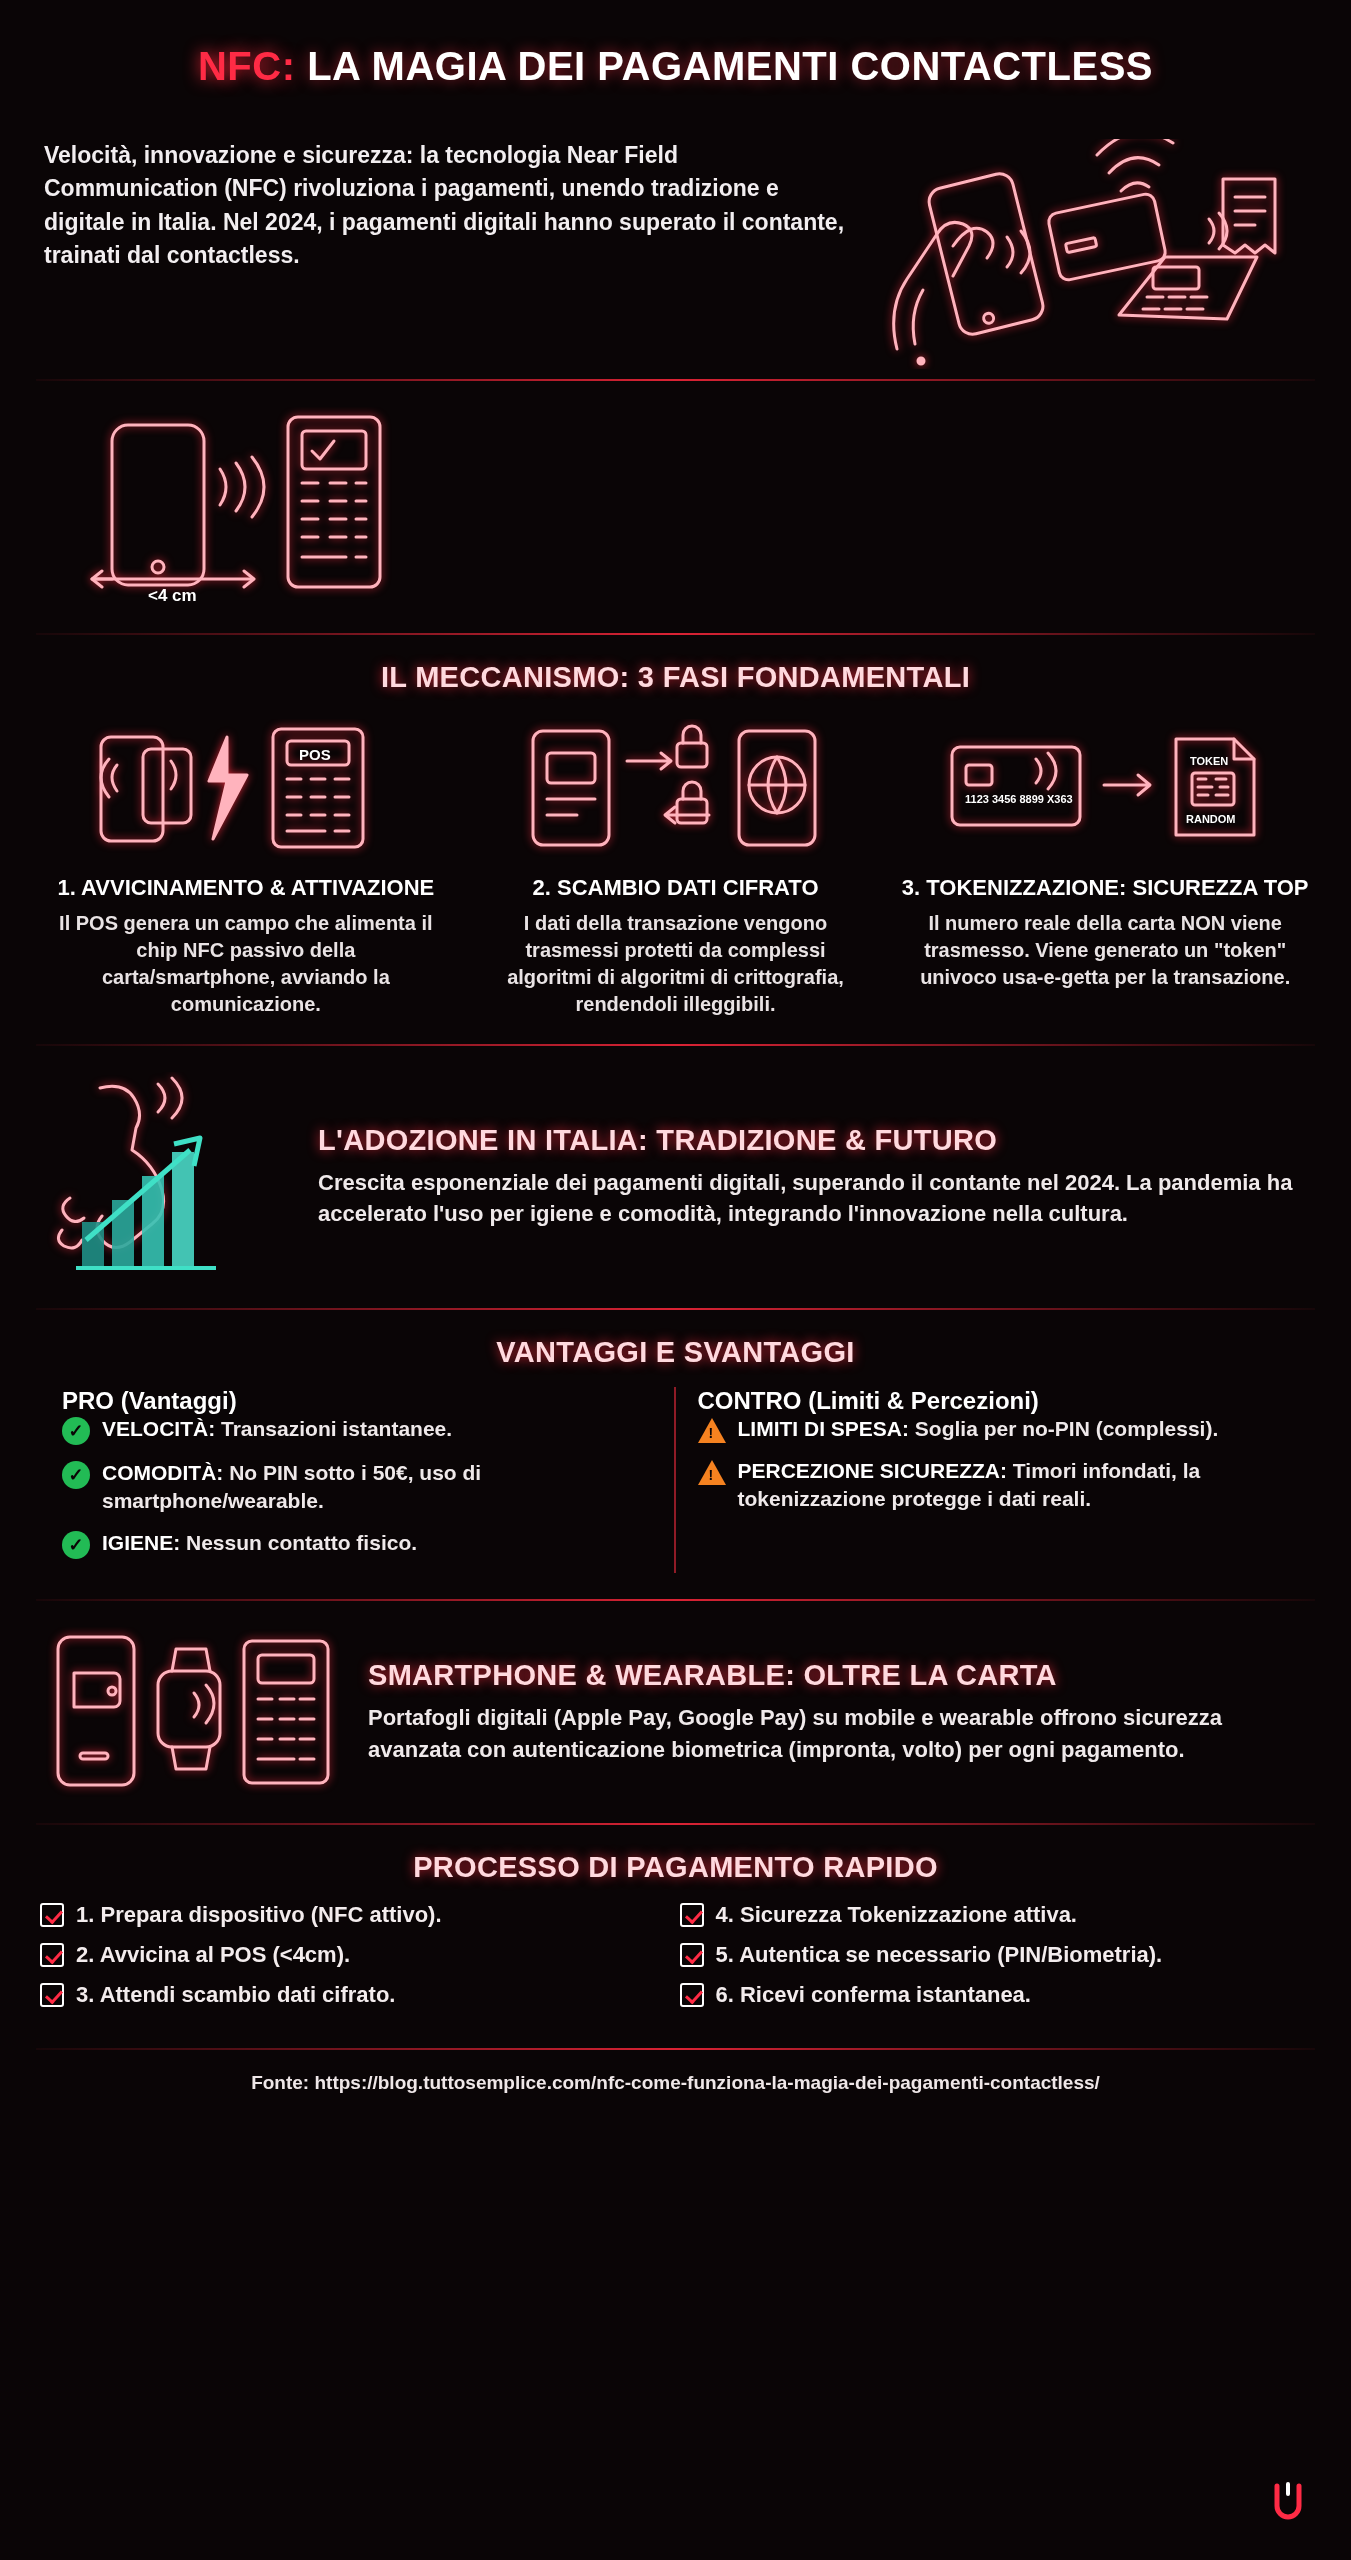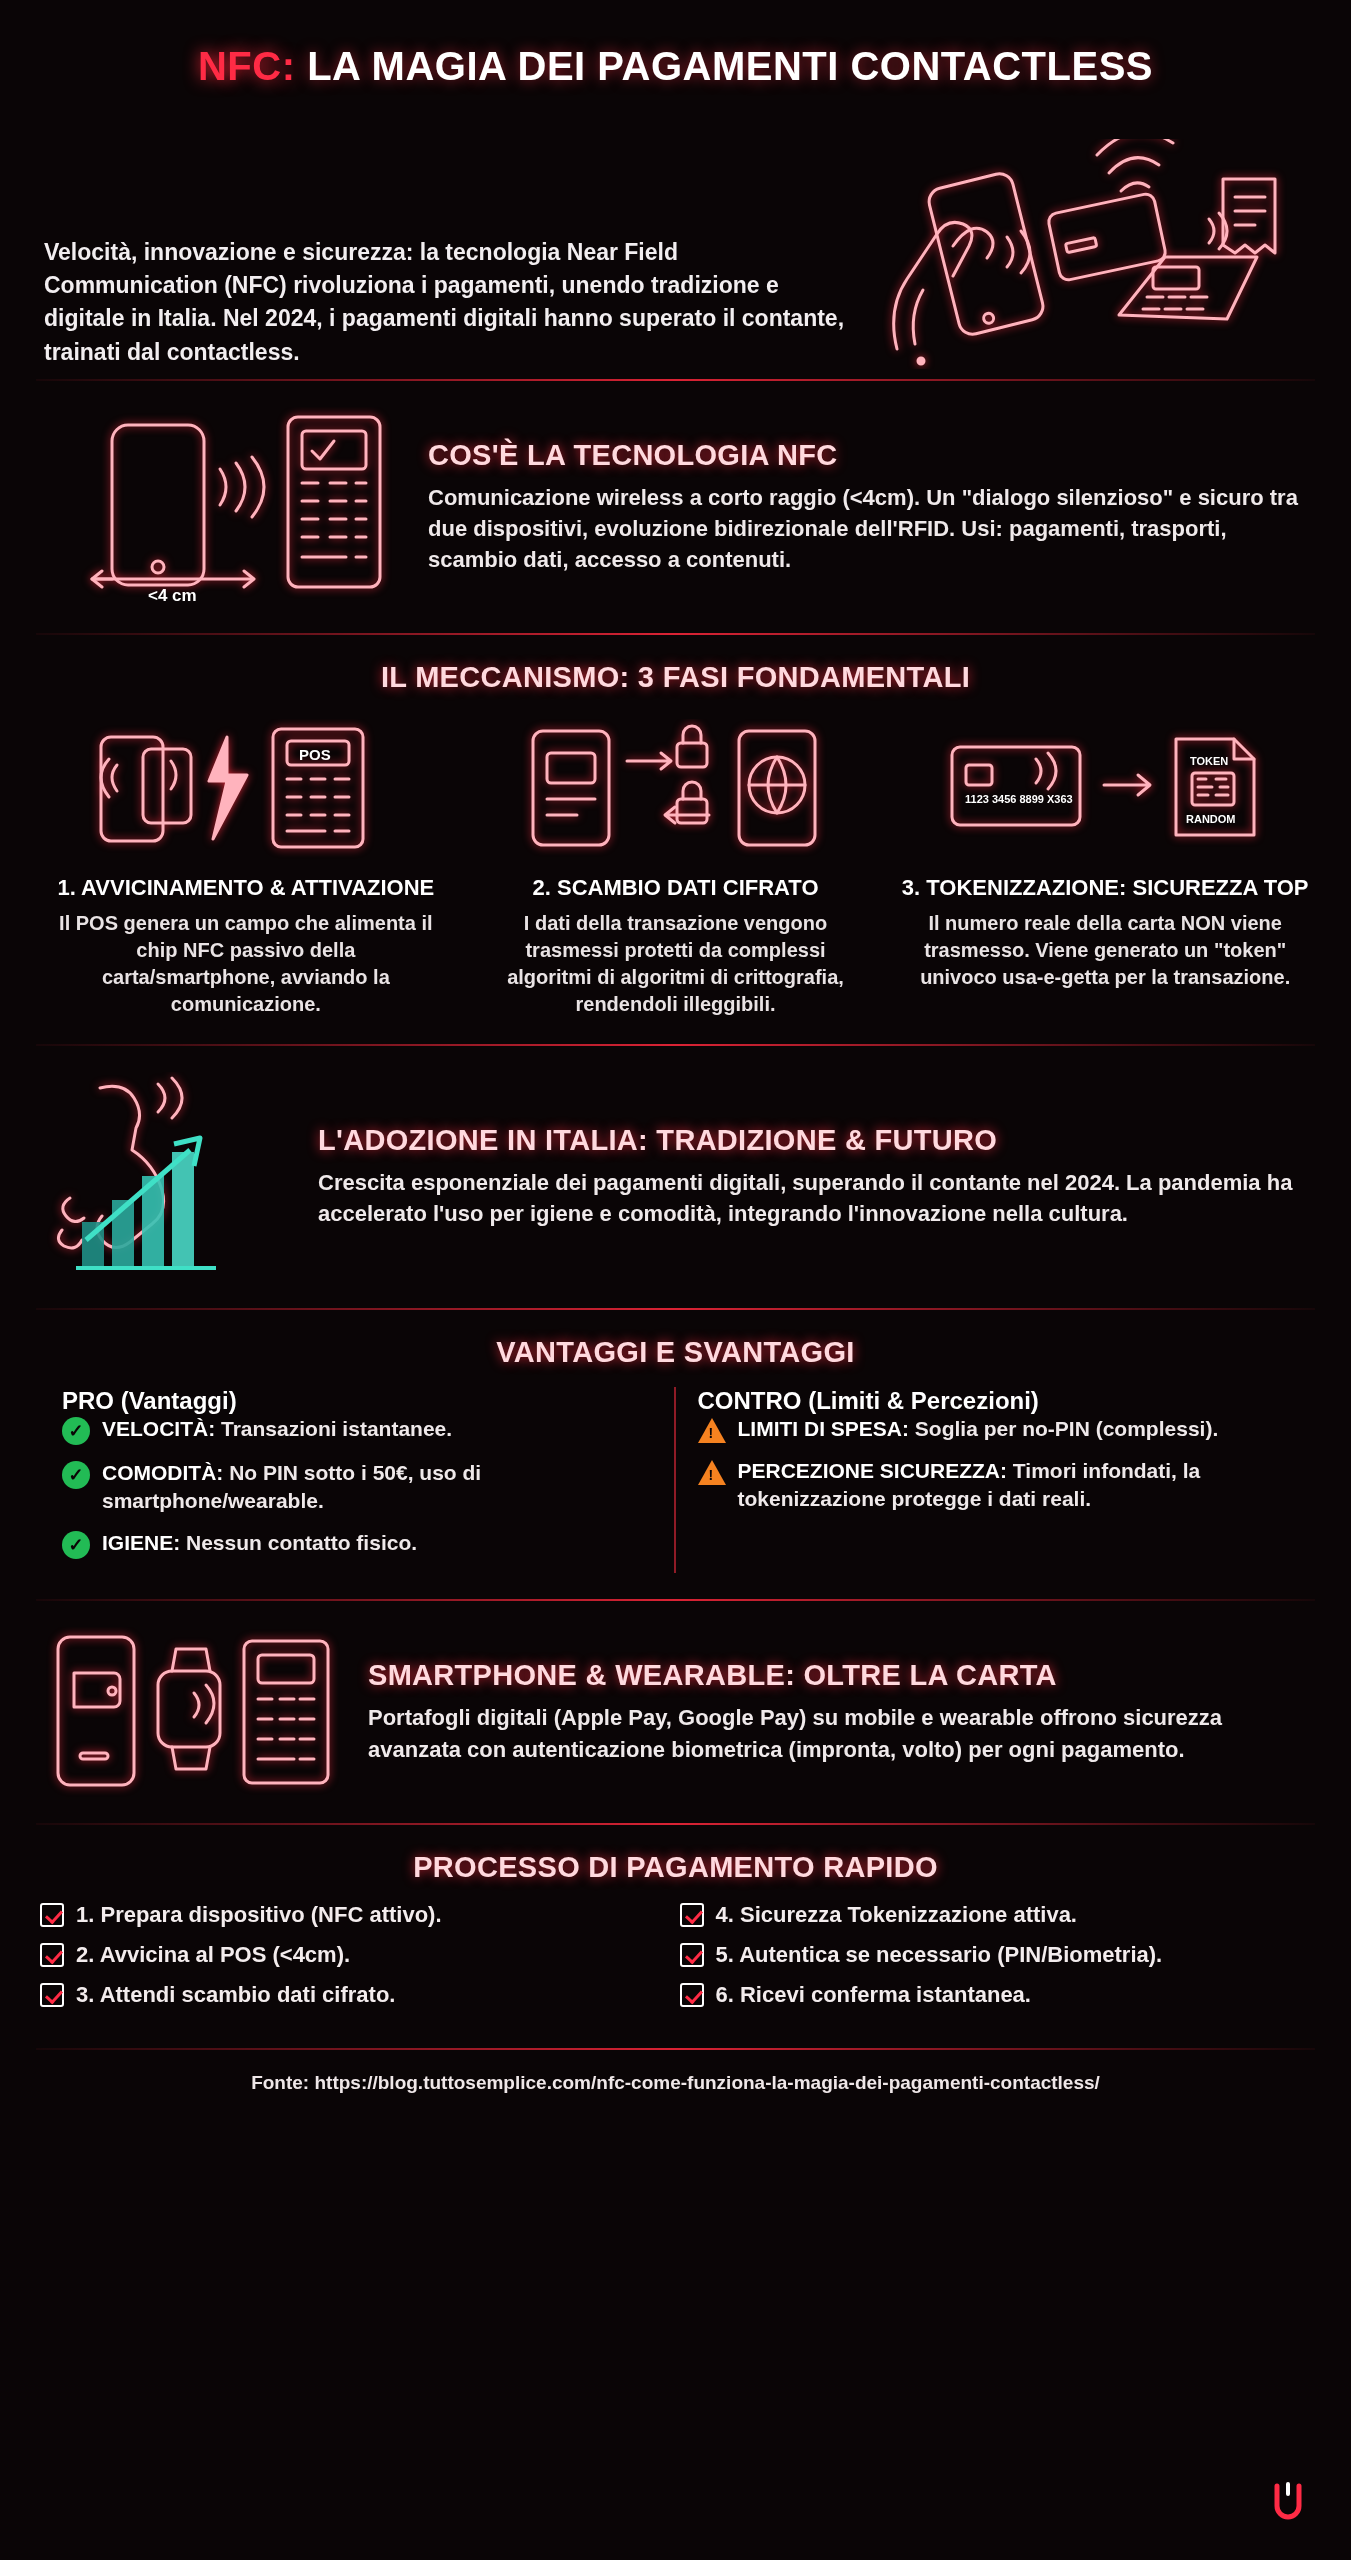--- a/index.html
+++ b/index.html
@@ -38,21 +38,21 @@
     letter-spacing: 0.5px;
     color: #ffffff;
     text-shadow: 0 0 14px rgba(255,50,70,0.55);
   }
   .title .nfc {
     color: #ff2b45;
     text-shadow: 0 0 16px rgba(255,40,60,0.9);
   }
   .intro-row {
     display: flex;
-    align-items: flex-end;
+    align-items: flex-start;
     padding: 26px 44px 10px 44px;
   }
   .intro-text {
     flex: 1 1 54%;
     font-size: 23px;
     line-height: 1.45;
     font-weight: bold;
     color: #f2eef0;
   }
   .intro-art {
@@ -307,24 +307,20 @@
             <path d="M262 130 h16 M290 130 h16 M316 130 h10"></path>
             <path d="M262 150 h44 M316 150 h10"></path>
             <path d="M72 172 l-16 0 M56 172 l0 0"></path>
             <path d="M62 164 l-10 8 l10 8"></path>
             <path d="M52 172 h160"></path>
             <path d="M204 164 l10 8 l-10 8"></path>
           </g>
           <text class="tiny-label" x="108" y="194">&lt;4 cm</text>
         </svg>
       </div>
-      <div style="flex:1 1 auto;">
-        <div class="sec-head">COS'È LA TECNOLOGIA NFC</div>
-        <div class="body-text">Comunicazione wireless a corto raggio (&lt;4cm). Un "dialogo silenzioso" e sicuro tra due dispositivi, evoluzione bidirezionale dell'RFID. Usi: pagamenti, trasporti, scambio dati, accesso a contenuti.</div>
-      </div>
     </div>
   </div>
 
   <div class="divider"></div>
 
   <div class="section">
     <div class="sec-head center">IL MECCANISMO: 3 FASI FONDAMENTALI</div>
     <div class="phases">
 
       <div class="phase">

